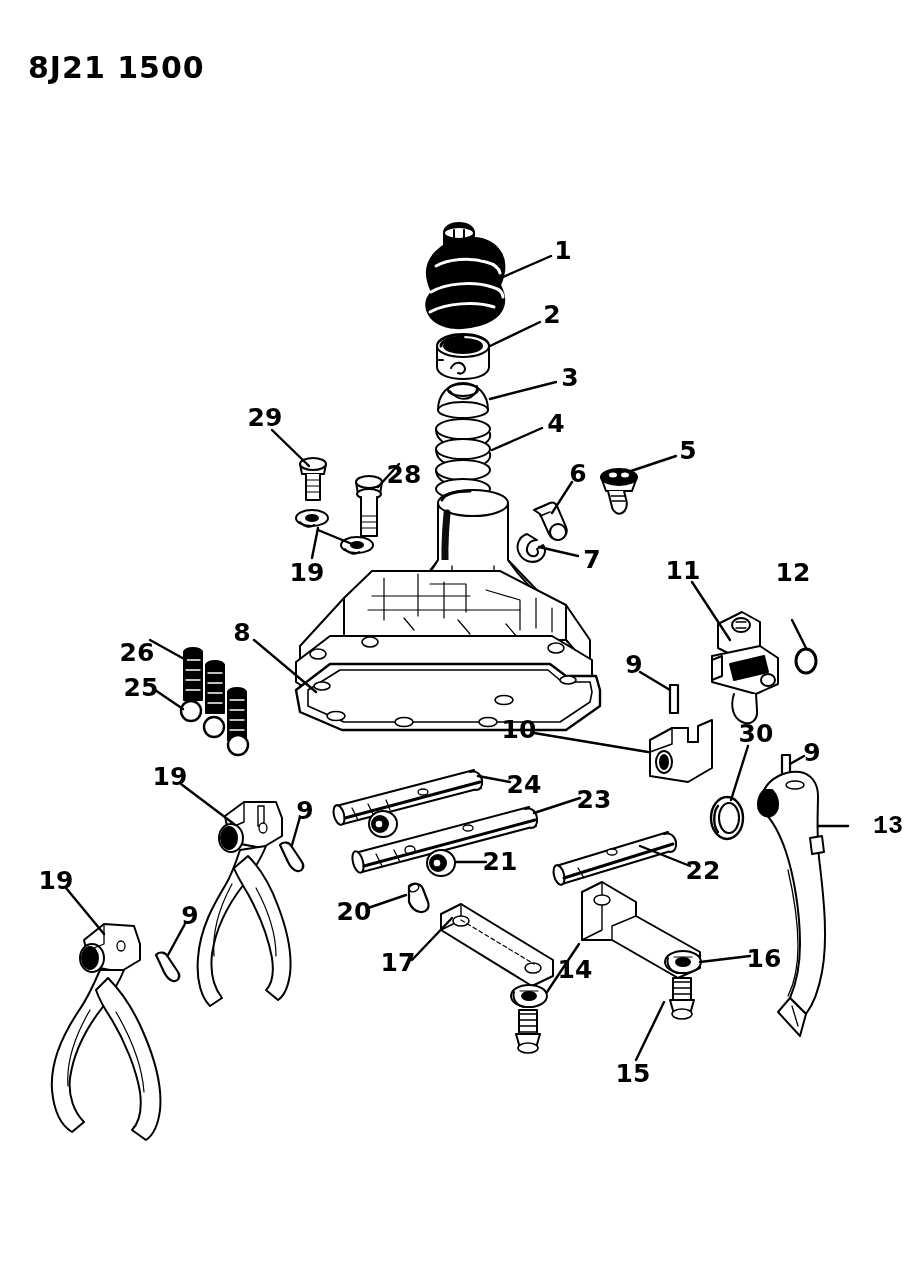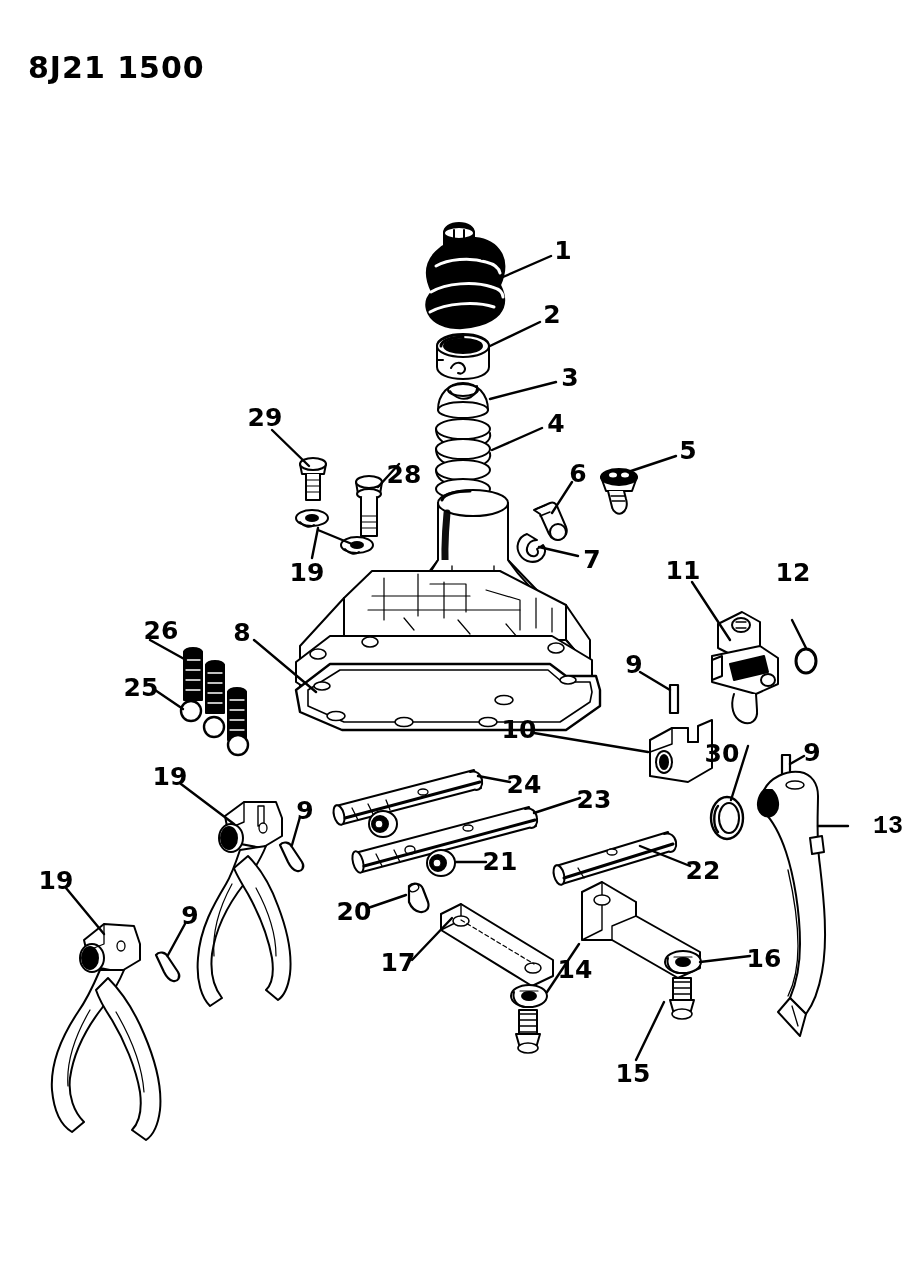--- a/index.html
+++ b/index.html
@@ -417,19 +417,19 @@
     <div class="cal" style="left:764px;top:958px;">16</div>
     <div class="cal" style="left:398px;top:962px;text-align:right;">17</div>
     <div class="cal" style="left:56px;top:880px;">19</div>
     <div class="cal" style="left:170px;top:776px;">19</div>
     <div class="cal" style="left:354px;top:911px;">20</div>
     <div class="cal" style="left:500px;top:861px;">21</div>
     <div class="cal" style="left:703px;top:870px;">22</div>
     <div class="cal" style="left:594px;top:799px;">23</div>
     <div class="cal" style="left:524px;top:784px;">24</div>
     <div class="cal" style="left:141px;top:687px;">25</div>
-    <div class="cal" style="left:137px;top:630px;margin-left:24px;">26</div>
+    <div class="cal" style="left:137px;top:652px;">26</div>
     <div class="cal" style="left:307px;top:572px;">19</div>
     <div class="cal" style="left:404px;top:450px;margin-top:24px;">28</div>
     <div class="cal" style="left:265px;top:417px;">29</div>
-    <div class="cal" style="left:722px;top:733px;margin-top:20px;">30</div>
+    <div class="cal" style="left:756px;top:733px;">30</div>
   </div>
 </div>
 
 </body></html>

